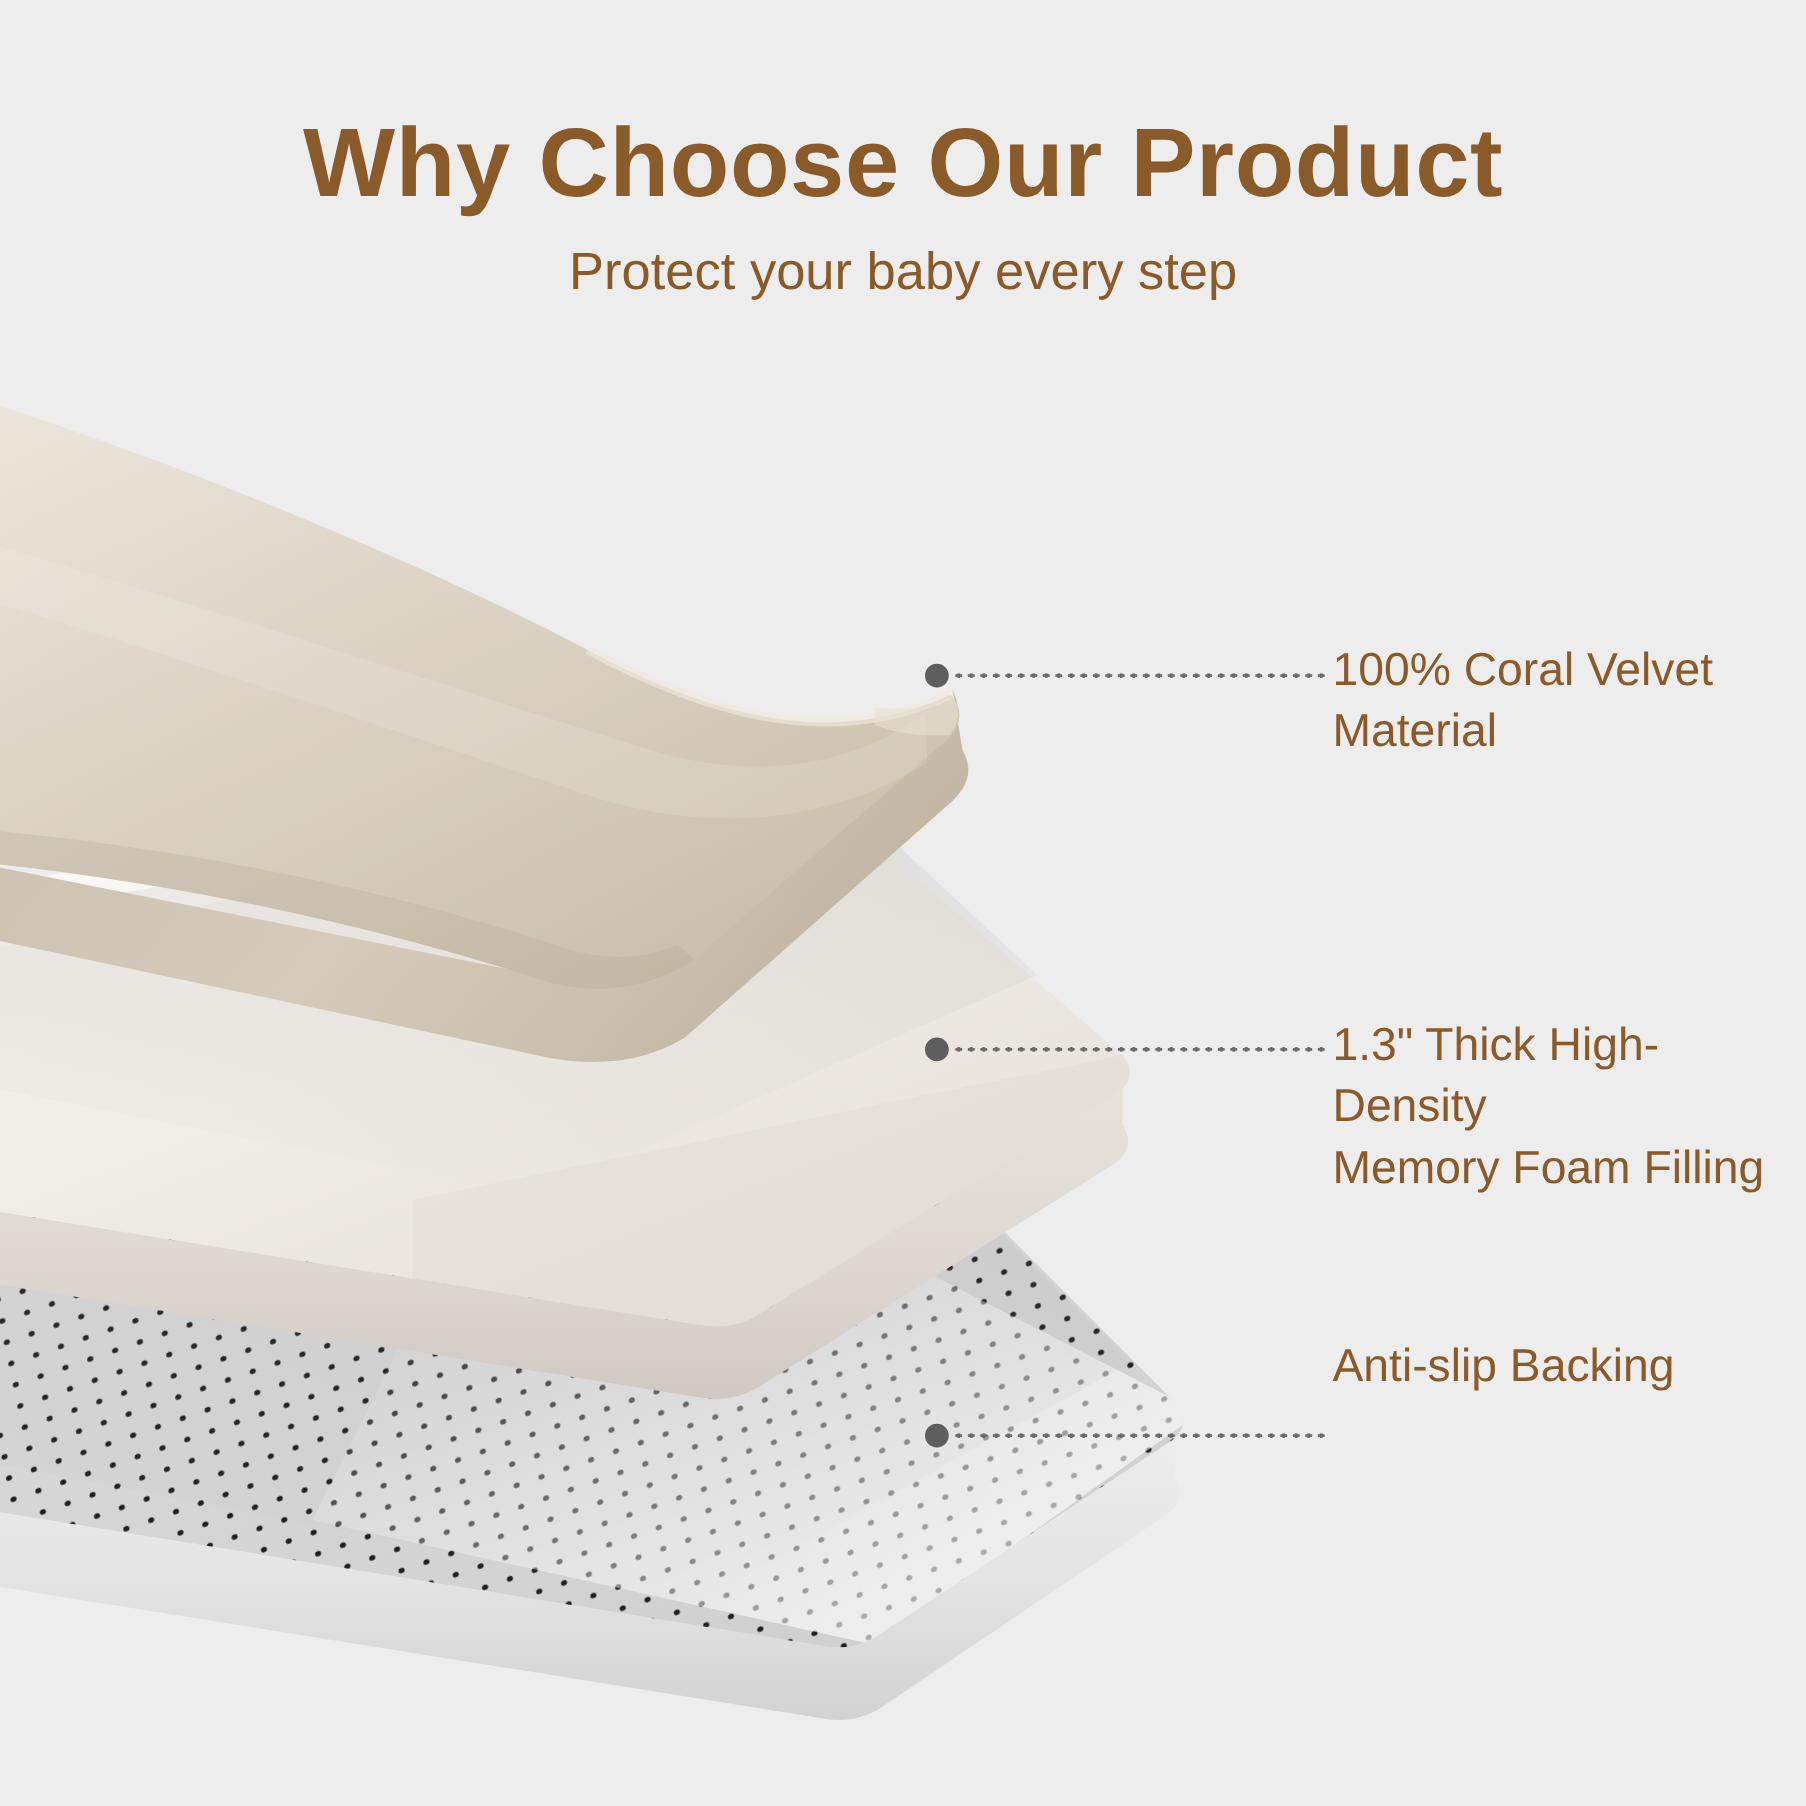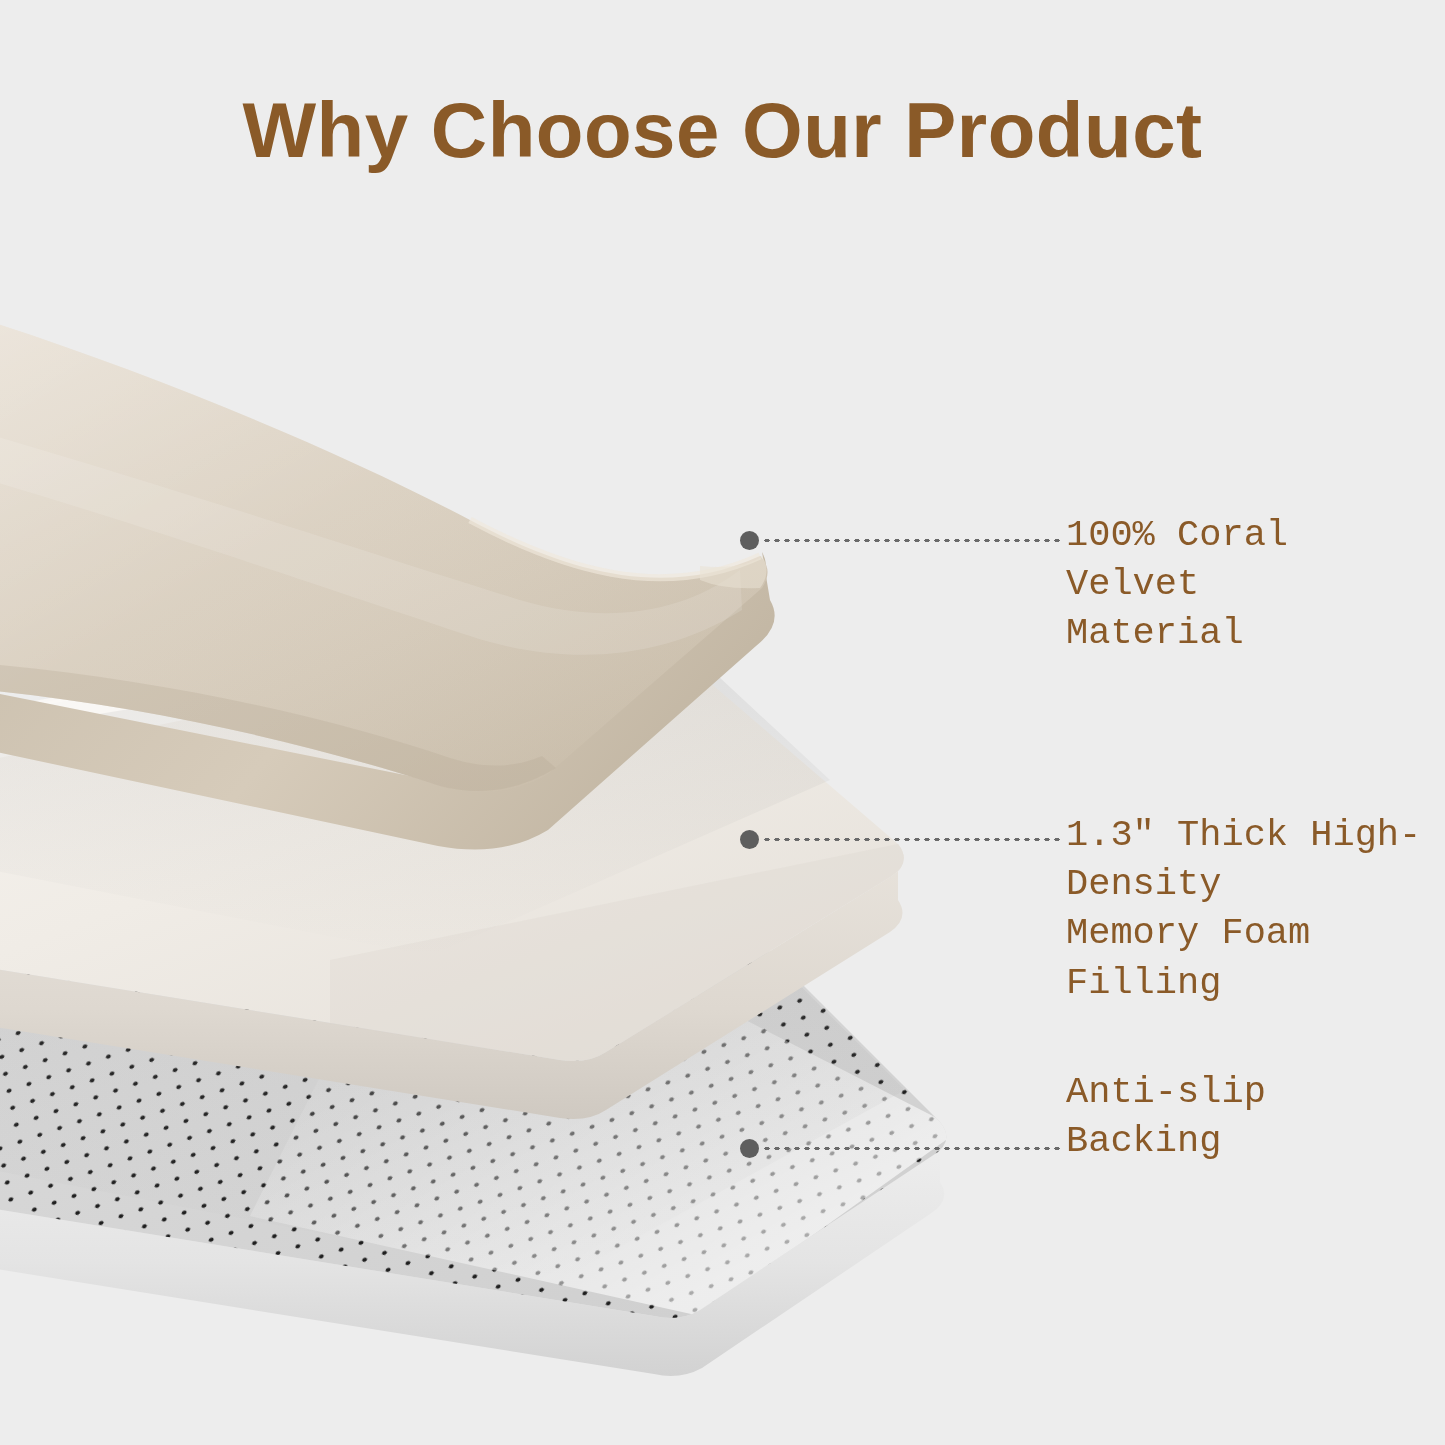--- a/index.html
+++ b/index.html
@@ -74,34 +74,35 @@
   .leader {
     position: absolute;
     height: 5px;
     background-image: radial-gradient(#6a6a6a 42%, rgba(0,0,0,0) 44%);
     background-size: 10px 5px;
     background-repeat: repeat-x;
     background-position: 0 center;
   }
   .callout-label {
     position: absolute;
-    font-family: Liberation Mono, monospace;
+    font-family: Liberation Sans, sans-serif;
     font-size: 37px;
     line-height: 1.33;
     color: #8a5a28;
     white-space: pre-line;
   }
 </style>
 </head>
 <body>
 
 <div id="canvas">
 
   <div class="title">Why Choose Our Product</div>
 
+  <div class="subtitle">Protect your baby every step</div>
 
   <div id="stage">
     <svg viewBox="0 0 1445 1175" xmlns="http://www.w3.org/2000/svg">
       <defs>
 
         <linearGradient id="gVelTop" x1="0" y1="0" x2="0.75" y2="1">
           <stop offset="0%" stop-color="#e6ddd0"></stop>
           <stop offset="35%" stop-color="#ddd3c4"></stop>
           <stop offset="70%" stop-color="#d5cab9"></stop>
           <stop offset="100%" stop-color="#cdc1ae"></stop>

